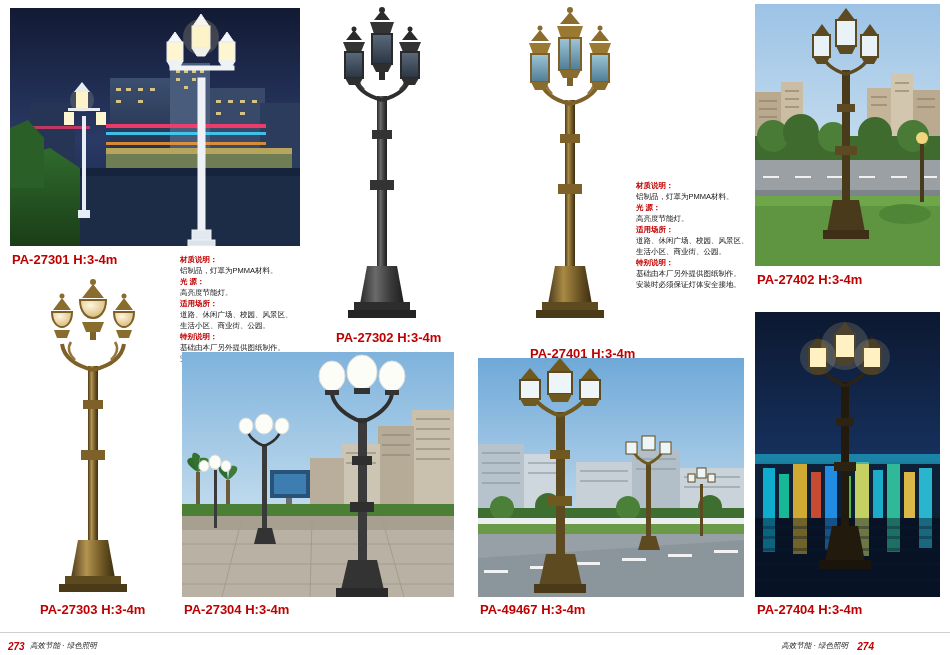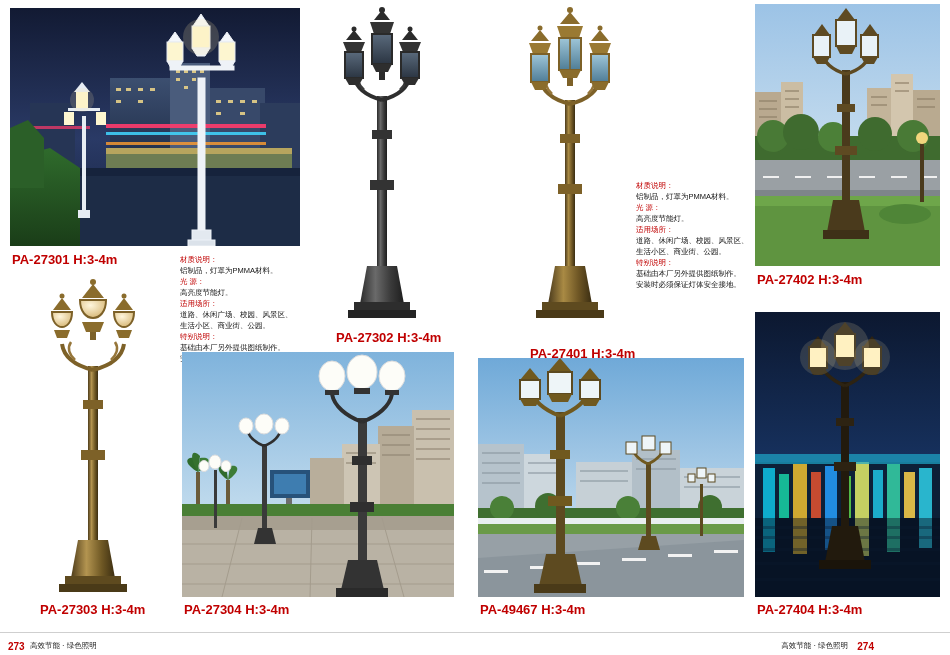--- a/index.html
+++ b/index.html
@@ -7,25 +7,25 @@
 
   .page{position:absolute;left:0;top:0;width:950px;height:655px;background:#fff;}
 
   
   .photo{position:absolute;overflow:hidden;}
 
   .caption{position:absolute;font-size:13px;font-weight:bold;color:#c00000;white-space:nowrap;letter-spacing:0px;}
 
   
   .spec{position:absolute;font-size:7.5px;line-height:11px;color:#111;width:130px;}
-  .spec .hd{color:#c00000;font-weight:normal;}
+  .spec .hd{color:#c00000;font-weight:bold;}
   .spec .row{white-space:nowrap;}
 
   
-  .footbar{position:absolute;left:0;bottom:0;width:882px;height:22px;background:#fff;}
+  .footbar{position:absolute;left:0;bottom:0;width:882px;height:22px;background:#fff;font-style:italic;}
   .footline{position:absolute;left:0;bottom:22px;width:950px;height:1px;background:#cfcfcf;}
   .pgnum{position:absolute;bottom:3px;font-size:10px;font-weight:bold;color:#c00000;}
   .foottxt{position:absolute;bottom:4px;font-size:7.5px;color:#222;}
 </style>
 </head>
 <body>
 
 <div class="page">
 
   <div class="photo" style="left:10px;top:8px;width:290px;height:238px;">

